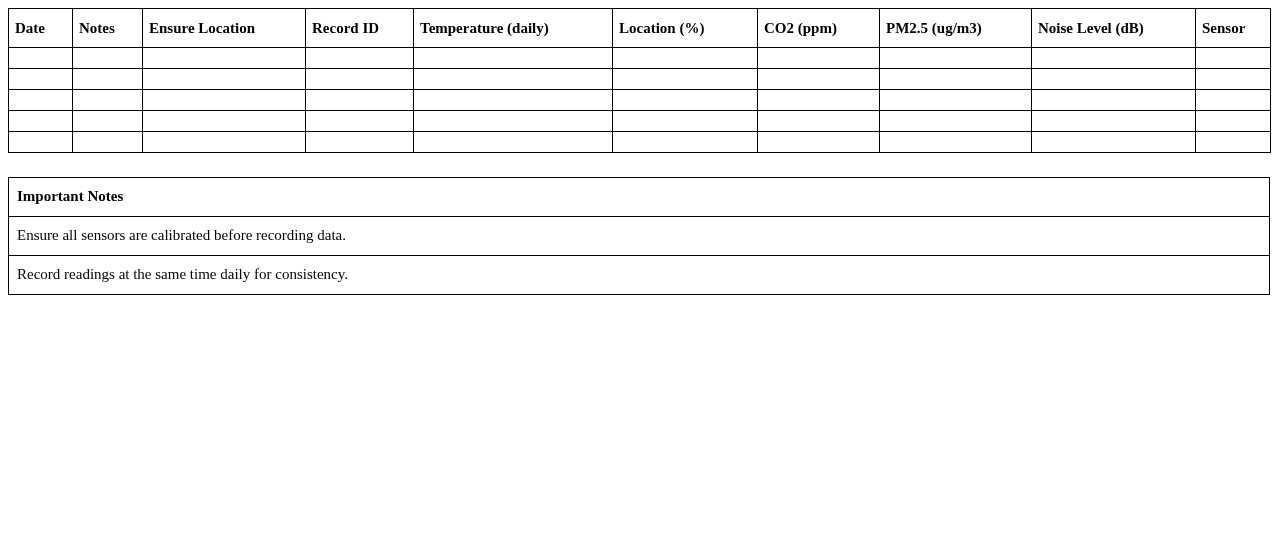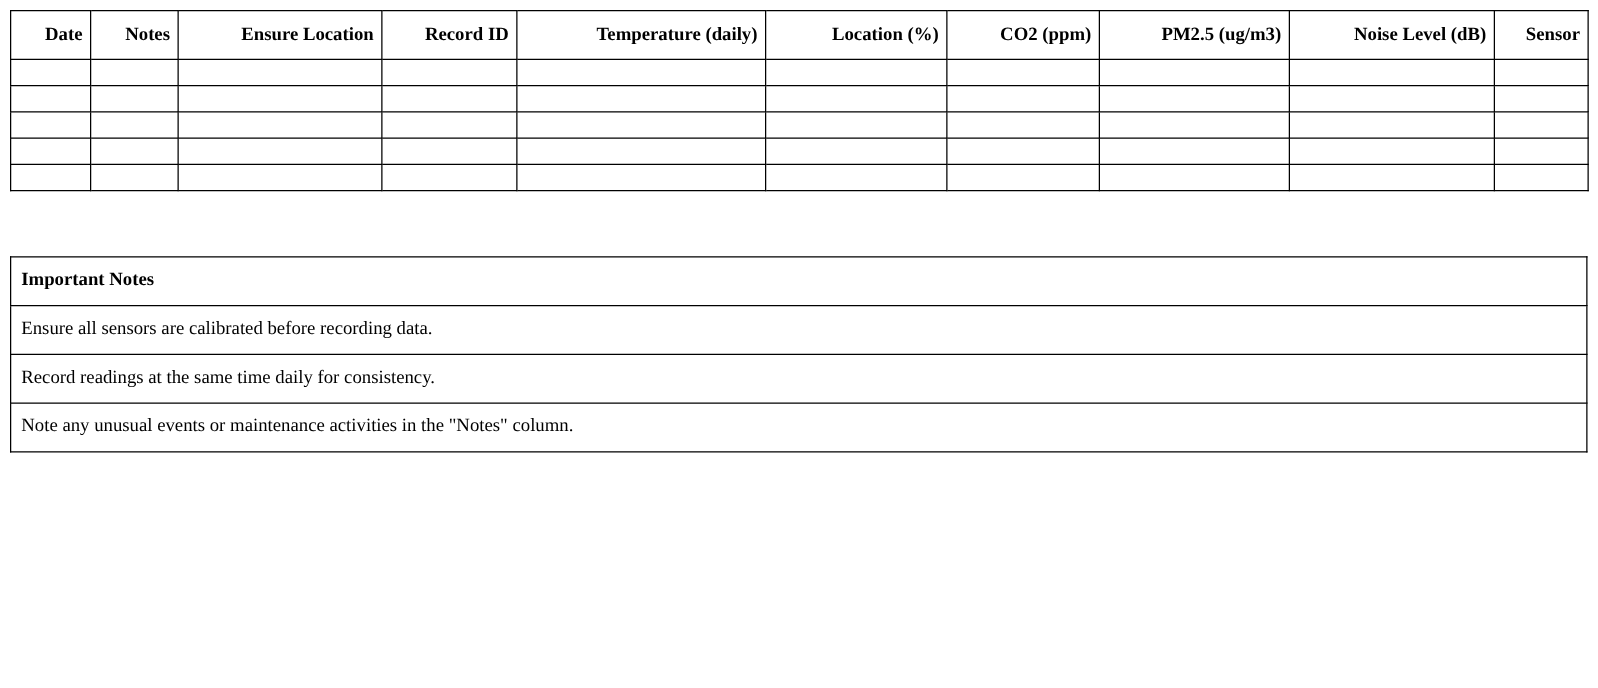--- a/index.html
+++ b/index.html
@@ -25,34 +25,33 @@
   table.data-table th,
   table.data-table td {
     border: 1px solid #000000;
     padding: 0;
     font-size: 15px;
     line-height: 1.2;
     vertical-align: middle;
   }
   table.data-table th {
     font-weight: bold;
-    text-align: right;
+    text-align: left;
     height: 34px;
     padding: 2px 6px;
   }
   table.data-table td {
     height: 20px;
   }
   .spacer {
     height: 24px;
   }
   table.notes-table {
     border-collapse: collapse;
     width: 1262px;
-    margin-top: 28px;
   }
   table.notes-table td {
     border: 1px solid #000000;
     padding: 6px 8px;
     font-size: 15px;
     line-height: 1.3;
     height: 26px;
     vertical-align: middle;
   }
   table.notes-table td.notes-heading {
@@ -161,19 +160,16 @@
     <tbody>
       <tr>
         <td class="notes-heading">Important Notes</td>
       </tr>
       <tr>
         <td>Ensure all sensors are calibrated before recording data.</td>
       </tr>
       <tr>
         <td>Record readings at the same time daily for consistency.</td>
       </tr>
-      <tr>
-        <td>Note any unusual events or maintenance activities in the "Notes" column.</td>
-      </tr>
     </tbody>
   </table>
 
 </div>
 
 </body></html>

